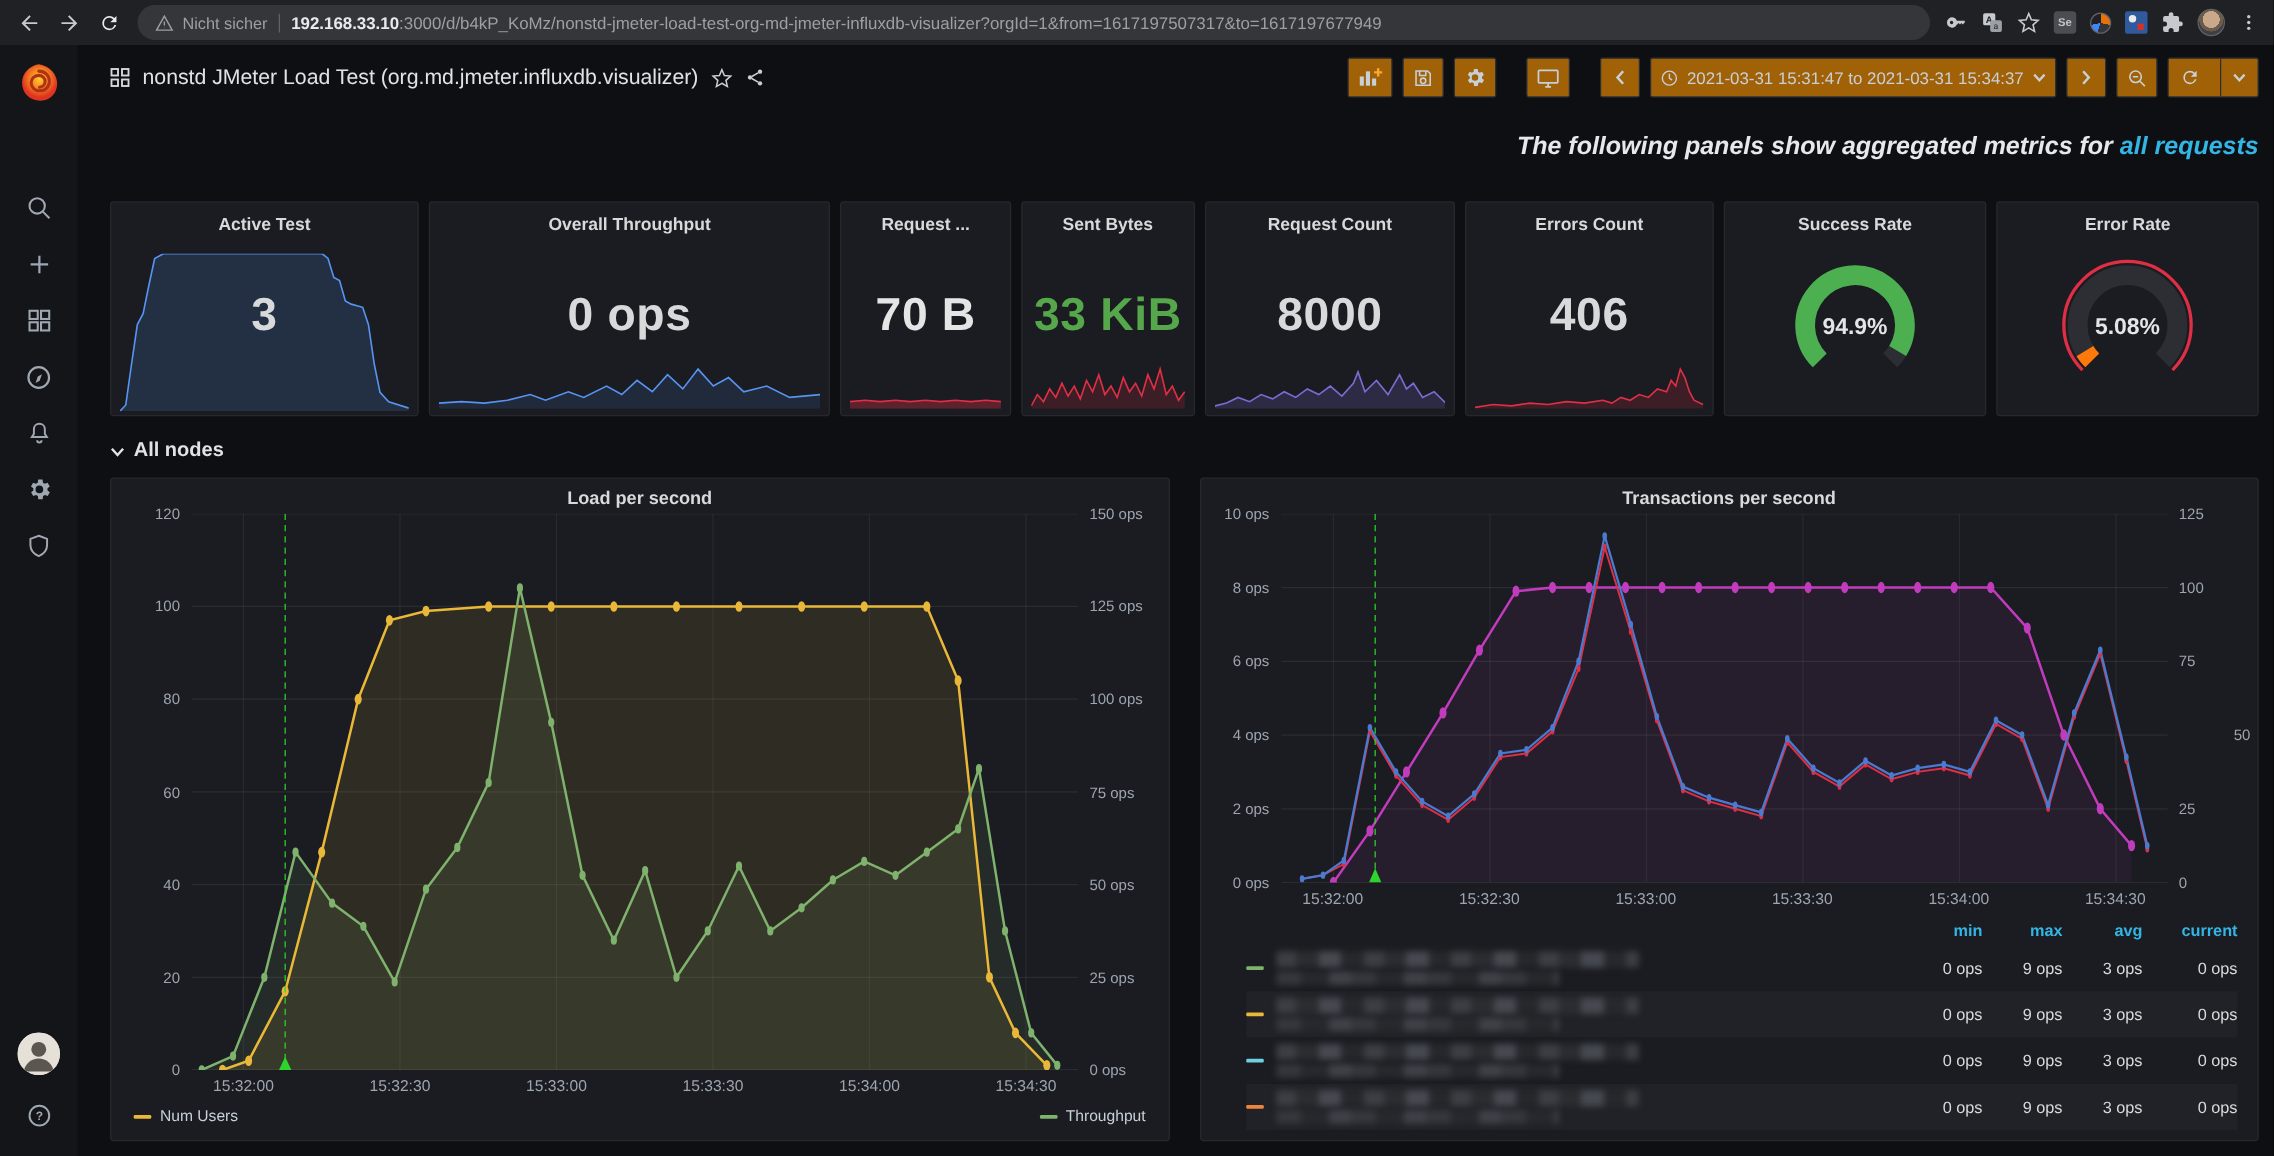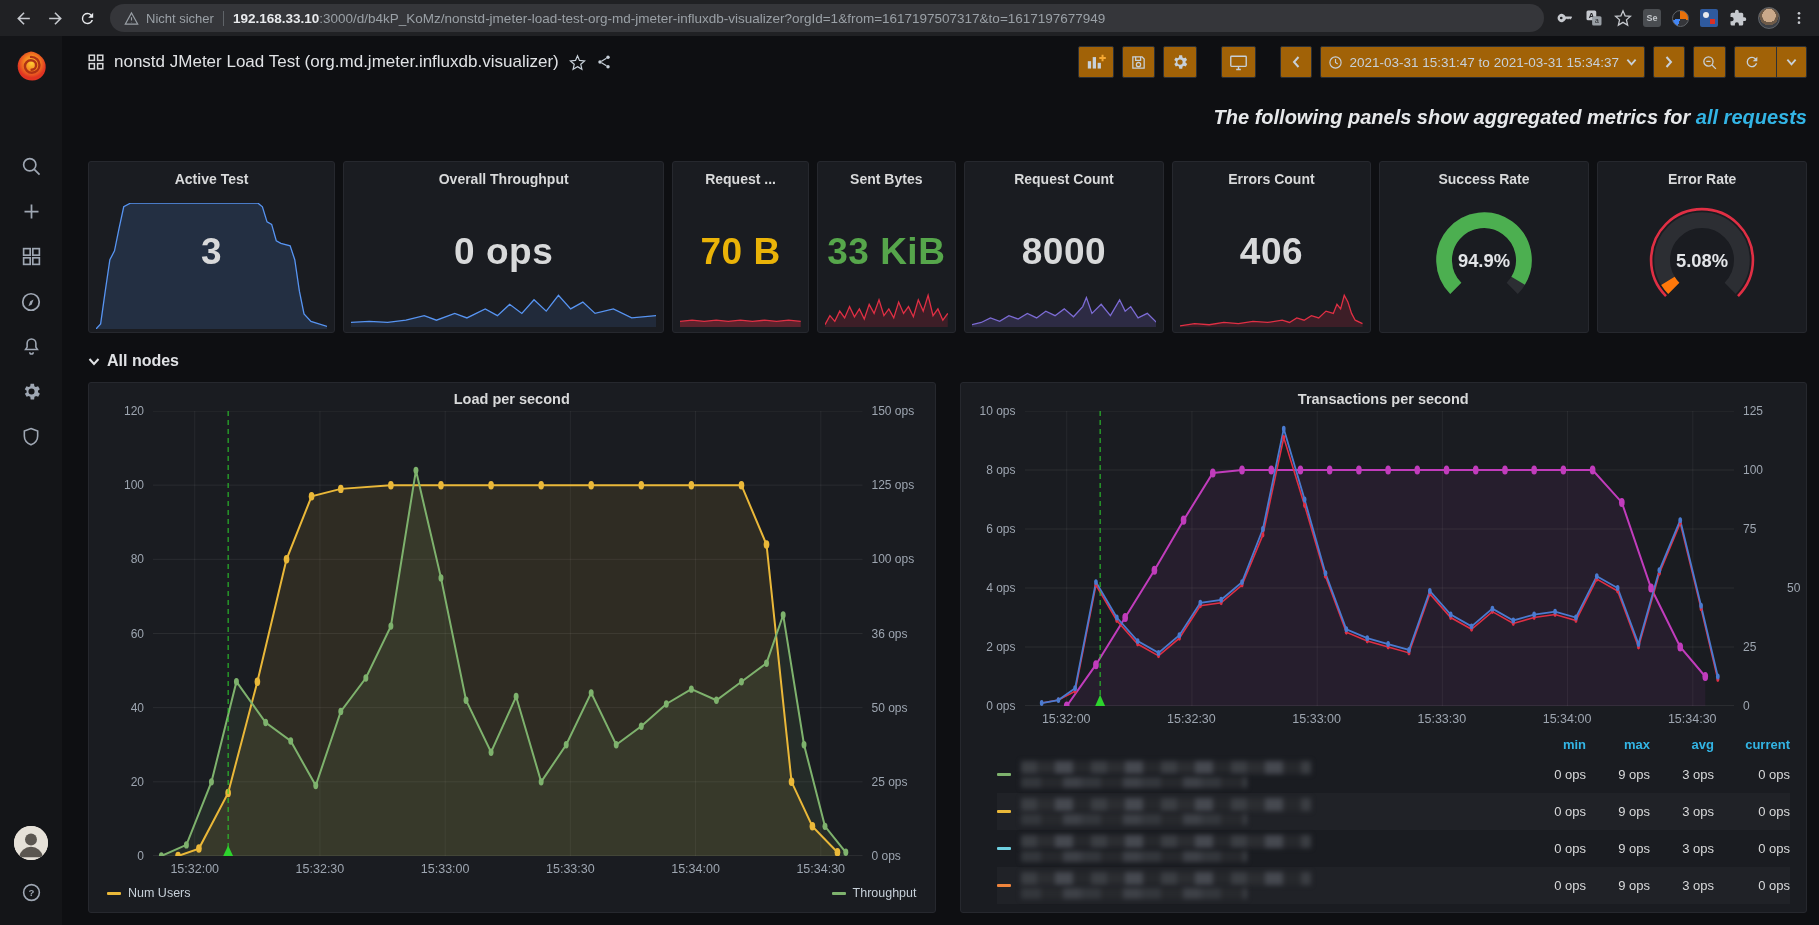--- a/index.html
+++ b/index.html
@@ -351,21 +351,21 @@
               <polyline points="0.0,26.0 6.0,25.0 12.0,26.0 18.0,24.0 24.0,20.0 28.0,24.0 34.0,18.0 38.0,22.0 44.0,14.0 48.0,20.0 52.0,10.0 56.0,18.0 60.0,6.0 64.0,16.0 68.0,2.0 72.0,14.0 76.0,8.0 80.0,18.0 86.0,14.0 92.0,22.0 100.0,20.0" fill="none" stroke="#5794f2" stroke-width="1.3" vector-effect="non-scaling-stroke"></polyline>
             </svg>
           <div class="stat-value" style="color: rgb(216, 217, 218);">0 ops</div>
         </section>
         <section class="panel stat">
           <div class="stat-title">Request ...</div>
           <svg class="spark" preserveAspectRatio="none" viewBox="0 0 100 30">
               <polygon points="0,30 0.0,25.0 10.0,24.0 20.0,25.0 30.0,24.0 40.0,25.0 50.0,24.0 60.0,25.0 70.0,24.0 80.0,25.0 90.0,24.0 100.0,25.0 100,30" fill="rgba(224,47,68,0.35)"></polygon>
               <polyline points="0.0,25.0 10.0,24.0 20.0,25.0 30.0,24.0 40.0,25.0 50.0,24.0 60.0,25.0 70.0,24.0 80.0,25.0 90.0,24.0 100.0,25.0" fill="none" stroke="#e02f44" stroke-width="1.3" vector-effect="non-scaling-stroke"></polyline>
             </svg>
-          <div class="stat-value" style="color: #eab308;">70 B</div>
+          <div class="stat-value" style="color: #e5e5e5;">70 B</div>
         </section>
         <section class="panel stat">
           <div class="stat-title">Sent Bytes</div>
           <svg class="spark" preserveAspectRatio="none" viewBox="0 0 100 30">
               <polygon points="0,30 0.0,28.0 4.0,20.0 8.0,25.0 12.0,16.0 16.0,22.0 20.0,12.0 24.0,21.0 28.0,14.0 32.0,23.0 36.0,10.0 40.0,18.0 44.0,6.0 48.0,20.0 52.0,14.0 56.0,22.0 60.0,8.0 64.0,18.0 68.0,12.0 72.0,21.0 76.0,6.0 80.0,16.0 84.0,2.0 88.0,20.0 92.0,14.0 96.0,24.0 100.0,18.0 100,30" fill="rgba(224,47,68,0.18)"></polygon>
               <polyline points="0.0,28.0 4.0,20.0 8.0,25.0 12.0,16.0 16.0,22.0 20.0,12.0 24.0,21.0 28.0,14.0 32.0,23.0 36.0,10.0 40.0,18.0 44.0,6.0 48.0,20.0 52.0,14.0 56.0,22.0 60.0,8.0 64.0,18.0 68.0,12.0 72.0,21.0 76.0,6.0 80.0,16.0 84.0,2.0 88.0,20.0 92.0,14.0 96.0,24.0 100.0,18.0" fill="none" stroke="#e02f44" stroke-width="1.3" vector-effect="non-scaling-stroke"></polyline>
             </svg>
           <div class="stat-value" style="color: rgb(86, 166, 75);">33 KiB</div>
         </section>
         <section class="panel stat">
@@ -492,21 +492,21 @@
                   <circle cx="947.1" cy="392.0" r="3.5" fill="#7eb26d"></circle>
                   <circle cx="976.5" cy="416.5" r="3.5" fill="#7eb26d"></circle>
                   <line x1="105.9" x2="105.9" y1="0" y2="420" stroke="#2dd42d" stroke-dasharray="5,4" vector-effect="non-scaling-stroke"></line>
                   <polygon points="98.9,420 112.9,420 105.9,410" fill="#2dd42d"></polygon>
                 </svg>
             </div>
             <div class="ylabels-right">
                 <div class="ylab right" style="top: 0%;">150 ops</div>
                 <div class="ylab right" style="top: 16.6667%;">125 ops</div>
                 <div class="ylab right" style="top: 33.3333%;">100 ops</div>
-                <div class="ylab right" style="top: 50%;">36 ops</div>
+                <div class="ylab right" style="top: 50%;">75 ops</div>
                 <div class="ylab right" style="top: 66.6667%;">50 ops</div>
                 <div class="ylab right" style="top: 83.3333%;">25 ops</div>
                 <div class="ylab right" style="top: 100%;">0 ops</div>
               </div>
             <div></div>
             <div class="xlabels">
                 <div class="xlab" style="left: 5.88235%;">15:32:00</div>
                 <div class="xlab" style="left: 23.5294%;">15:32:30</div>
                 <div class="xlab" style="left: 41.1765%;">15:33:00</div>
                 <div class="xlab" style="left: 58.8235%;">15:33:30</div>

